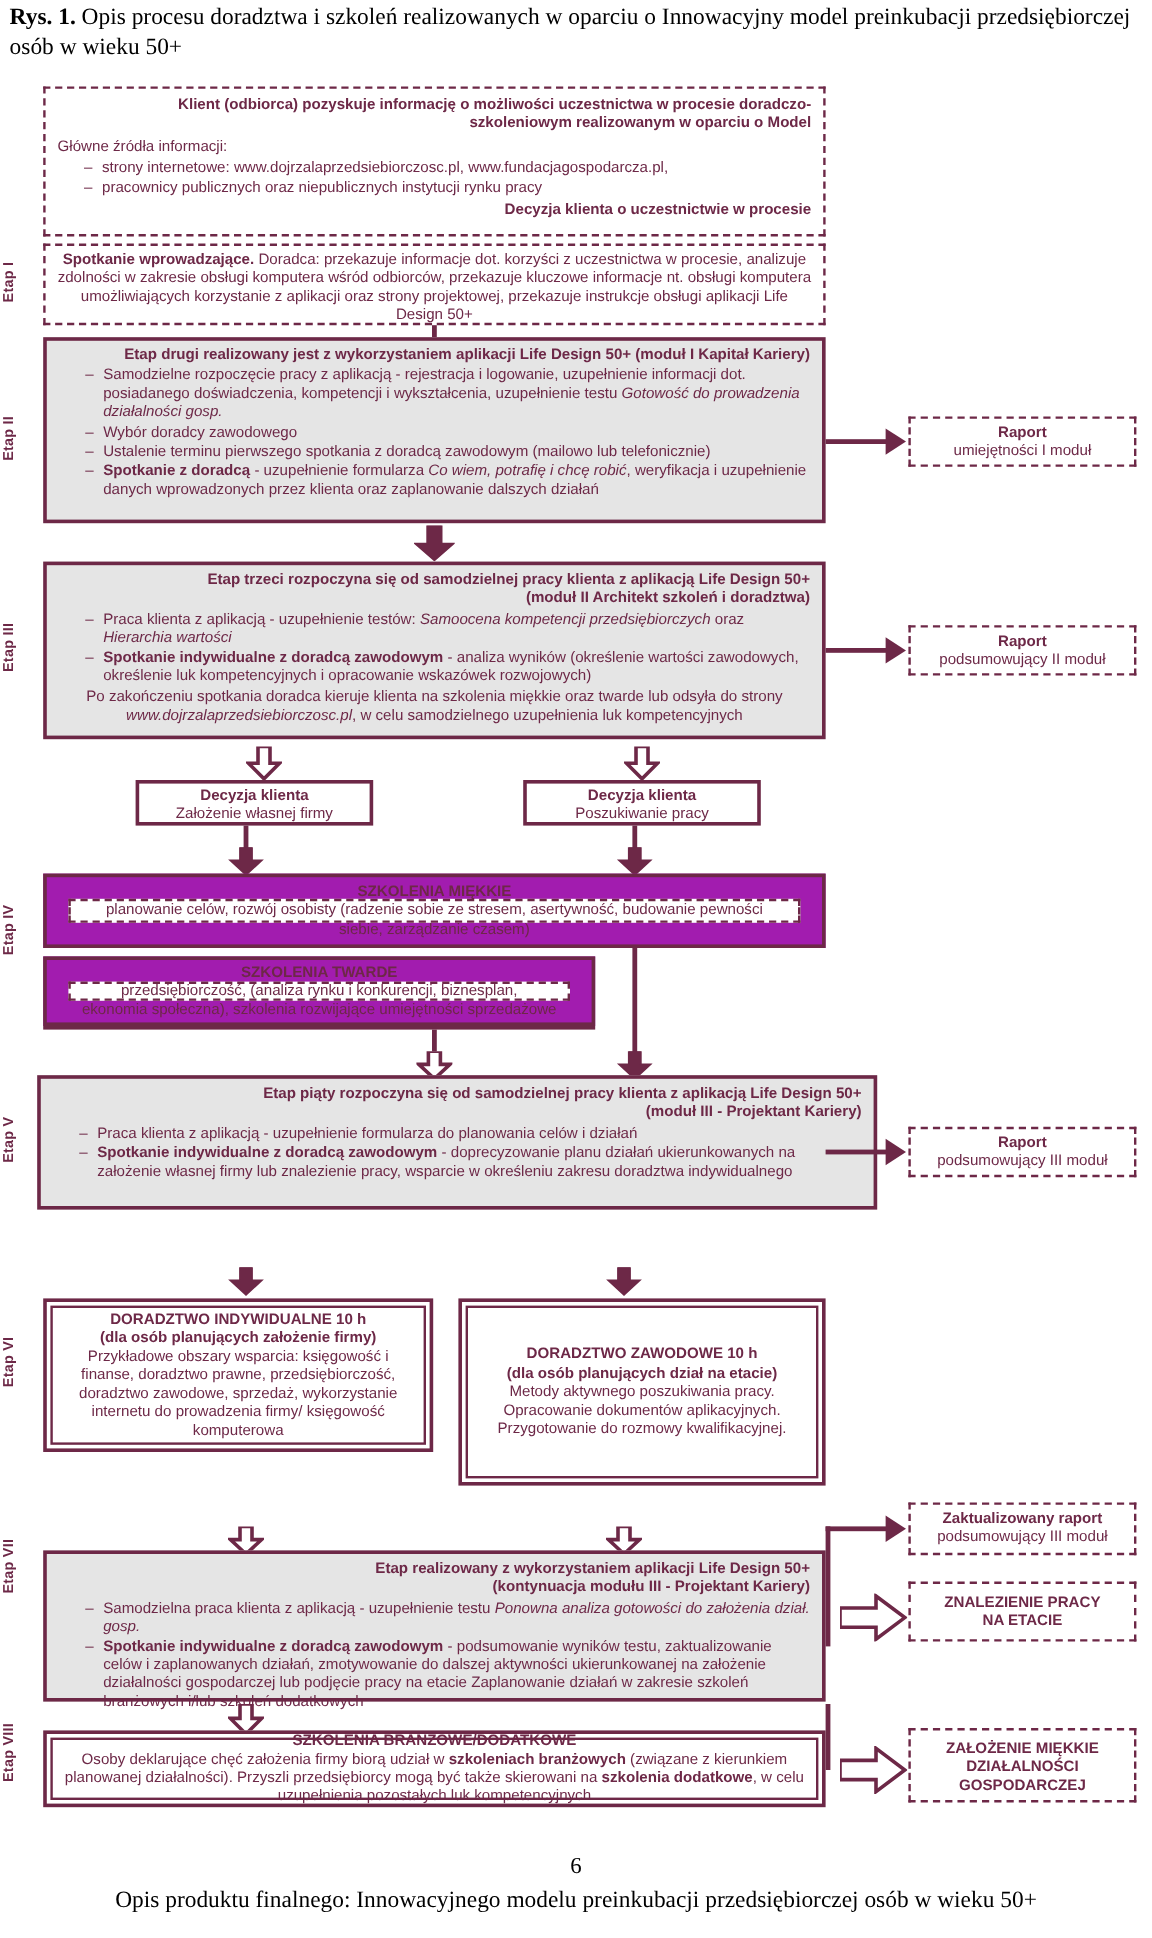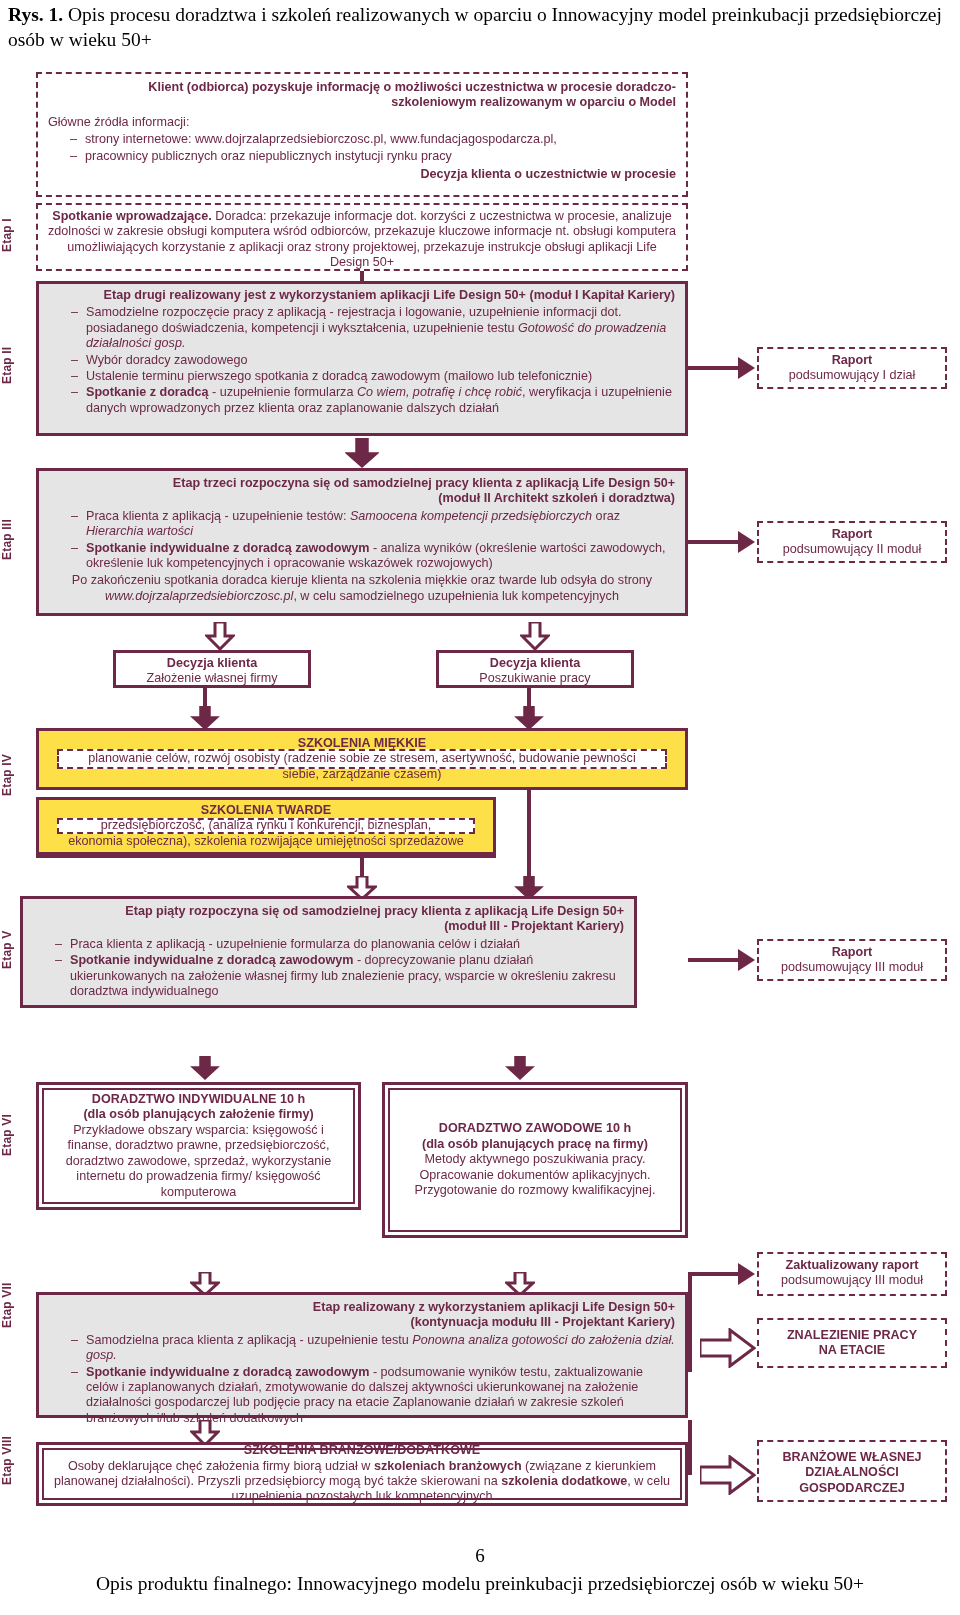--- a/index.html
+++ b/index.html
@@ -97,21 +97,21 @@
     display: flex;
     flex-direction: column;
     justify-content: center;
   }
   .dashed-box {
     border: 2px dashed #6d2847;
     background: #ffffff;
   }
   .dashed-in-solid {
     border: 3px solid #6d2847;
-    background: #fde047;
+    background: #a21caf;
     padding: 18px;
   }
   .dashed-in-solid > .inner {
     border: 2px dashed #6d2847;
     height: 100%;
     box-sizing: border-box;
     display: flex;
     flex-direction: column;
     justify-content: center;
     background: #ffffff;
@@ -226,21 +226,21 @@
       </ul>
     </div>
   </div>
 
   <div class="hline" style="left:688px; top:366px; width:52px; height:4px;"></div>
   <div class="tri-right" style="left:738px; top:357px;"></div>
 
   <div class="box dashed-box" style="left:757px; top:347px; width:190px; height:42px;">
     <div class="pad center" style="padding:4px 6px;">
       <div class="b">Raport</div>
-      <div>podsumowujący I dział</div>
+      <div>umiejętności I moduł</div>
     </div>
   </div>
 
   <div class="block-arrow-down" style="left:345px; top:438px;">
     <svg width="34" height="30" viewBox="0 0 34 30">
       <polygon points="11,0 23,0 23,15 33,15 17,29 1,15 11,15" fill="#6d2847" stroke="#6d2847" stroke-width="1.5"></polygon>
     </svg>
   </div>
 
   <div class="box solid-thick" style="left:36px; top:468px; width:652px; height:148px;">
@@ -333,21 +333,21 @@
     <svg width="30" height="24" viewBox="0 0 30 24">
       <polygon points="10,0 20,0 20,11 28,11 15,23 2,11 10,11" fill="#ffffff" stroke="#6d2847" stroke-width="3"></polygon>
     </svg>
   </div>
   <div class="block-arrow-down" style="left:514px; top:876px;">
     <svg width="30" height="24" viewBox="0 0 30 24">
       <polygon points="10,0 20,0 20,11 28,11 15,23 2,11 10,11" fill="#6d2847" stroke="#6d2847" stroke-width="1.5"></polygon>
     </svg>
   </div>
 
-  <div class="box solid-thick" style="left:20px; top:896px; width:617px; height:112px;">
+  <div class="box solid-thick" style="left:31px; top:896px; width:700px; height:112px;">
     <div class="pad" style="padding-top:5px;">
       <div class="hdr">
         <div class="b">Etap piąty rozpoczyna się od samodzielnej pracy klienta z aplikacją Life Design 50+</div>
         <div>(moduł III - Projektant Kariery)</div>
       </div>
       <ul class="dashlist">
         <li><span>Praca klienta z aplikacją - uzupełnienie formularza do planowania celów i działań</span></li>
         <li><b>Spotkanie indywidualne z doradcą zawodowym</b><span> -  doprecyzowanie planu działań ukierunkowanych na założenie własnej firmy lub znalezienie pracy, wsparcie w określeniu zakresu doradztwa indywidualnego</span></li>
       </ul>
     </div>
@@ -381,21 +381,21 @@
         <div class="b">(dla osób planujących założenie firmy)</div>
         <div>Przykładowe obszary wsparcia: księgowość i finanse, doradztwo prawne, przedsiębiorczość, doradztwo zawodowe, sprzedaż, wykorzystanie internetu do prowadzenia firmy/ księgowość komputerowa</div>
       </div>
     </div>
   </div>
 
   <div class="box double-frame" style="left:382px; top:1082px; width:306px; height:156px;">
     <div class="inner">
       <div class="center" style="padding:2px 8px;">
         <div class="b">DORADZTWO ZAWODOWE 10 h</div>
-        <div class="b">(dla osób planujących pracę na firmy)</div>
+        <div class="b">(dla osób planujących dział na etacie)</div>
         <div>Metody aktywnego poszukiwania pracy.</div>
         <div>Opracowanie dokumentów aplikacyjnych.</div>
         <div>Przygotowanie do rozmowy kwalifikacyjnej.</div>
       </div>
     </div>
   </div>
 
   <div class="block-arrow-down" style="left:190px; top:1272px;">
     <svg width="30" height="24" viewBox="0 0 30 24">
       <polygon points="10,0 20,0 20,11 28,11 15,23 2,11 10,11" fill="#ffffff" stroke="#6d2847" stroke-width="3"></polygon>
@@ -461,21 +461,21 @@
 
   <div class="vline" style="left:688px; top:1420px; width:4px; height:55px;"></div>
   <div class="block-arrow-right" style="left:700px; top:1455px;">
     <svg width="56" height="40" viewBox="0 0 56 40">
       <polygon points="0,12 30,12 30,2 54,20 30,38 30,28 0,28" fill="#ffffff" stroke="#6d2847" stroke-width="3"></polygon>
     </svg>
   </div>
 
   <div class="box dashed-box" style="left:757px; top:1440px; width:190px; height:62px;">
     <div class="pad center b" style="padding:8px 6px;">
-      <div>BRANŻOWE WŁASNEJ</div>
+      <div>ZAŁOŻENIE MIĘKKIE</div>
       <div>DZIAŁALNOŚCI</div>
       <div>GOSPODARCZEJ</div>
     </div>
   </div>
 
   <div class="pagenum">6</div>
   <div class="footer-line">Opis produktu finalnego: Innowacyjnego modelu preinkubacji przedsiębiorczej osób w wieku 50+</div>
 
 </div>
 

